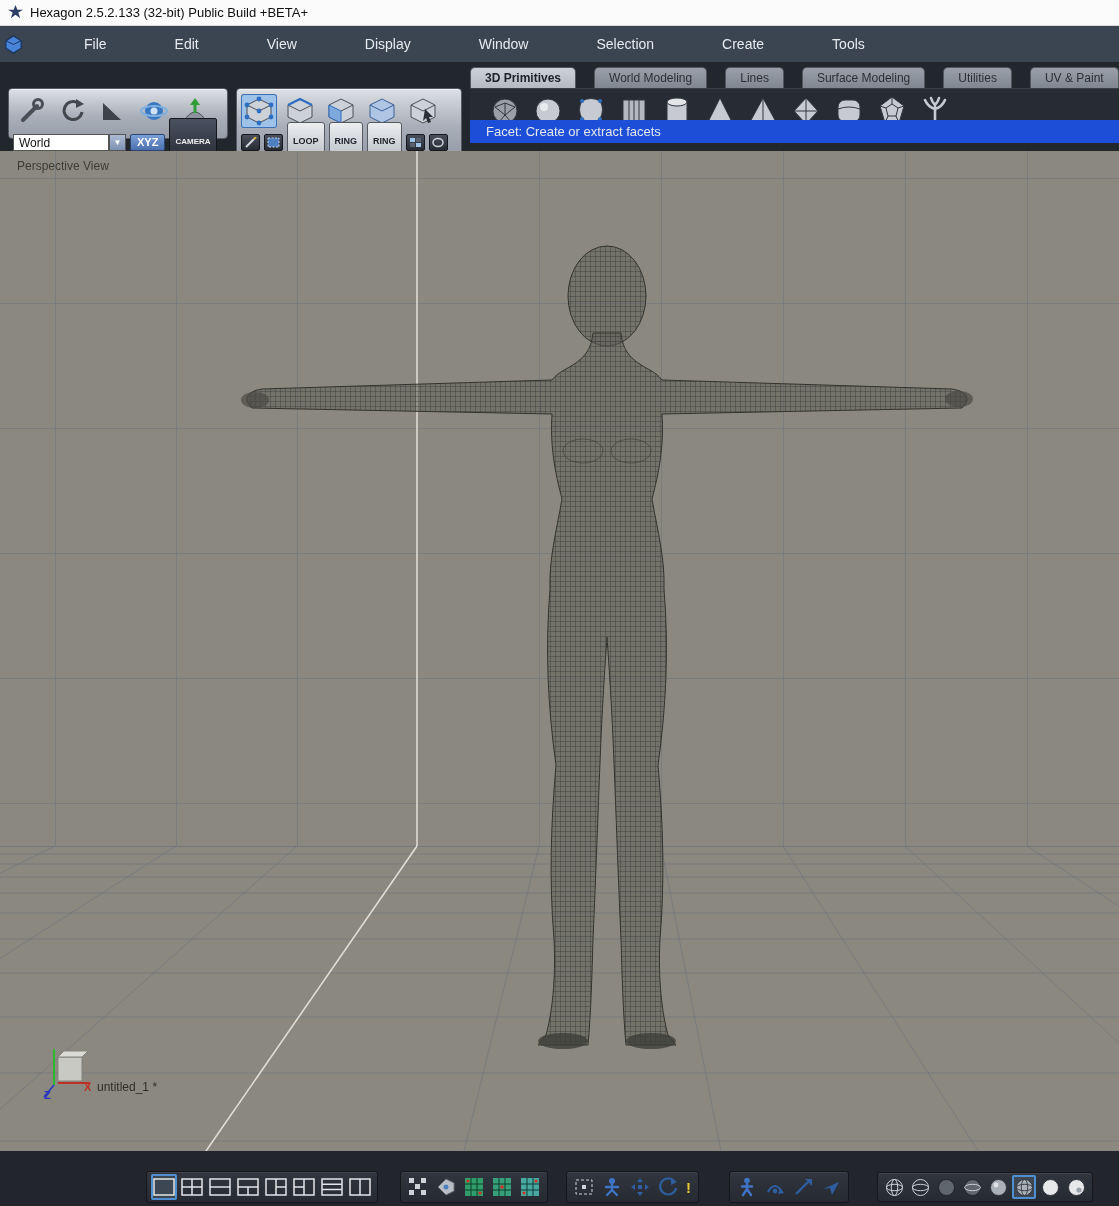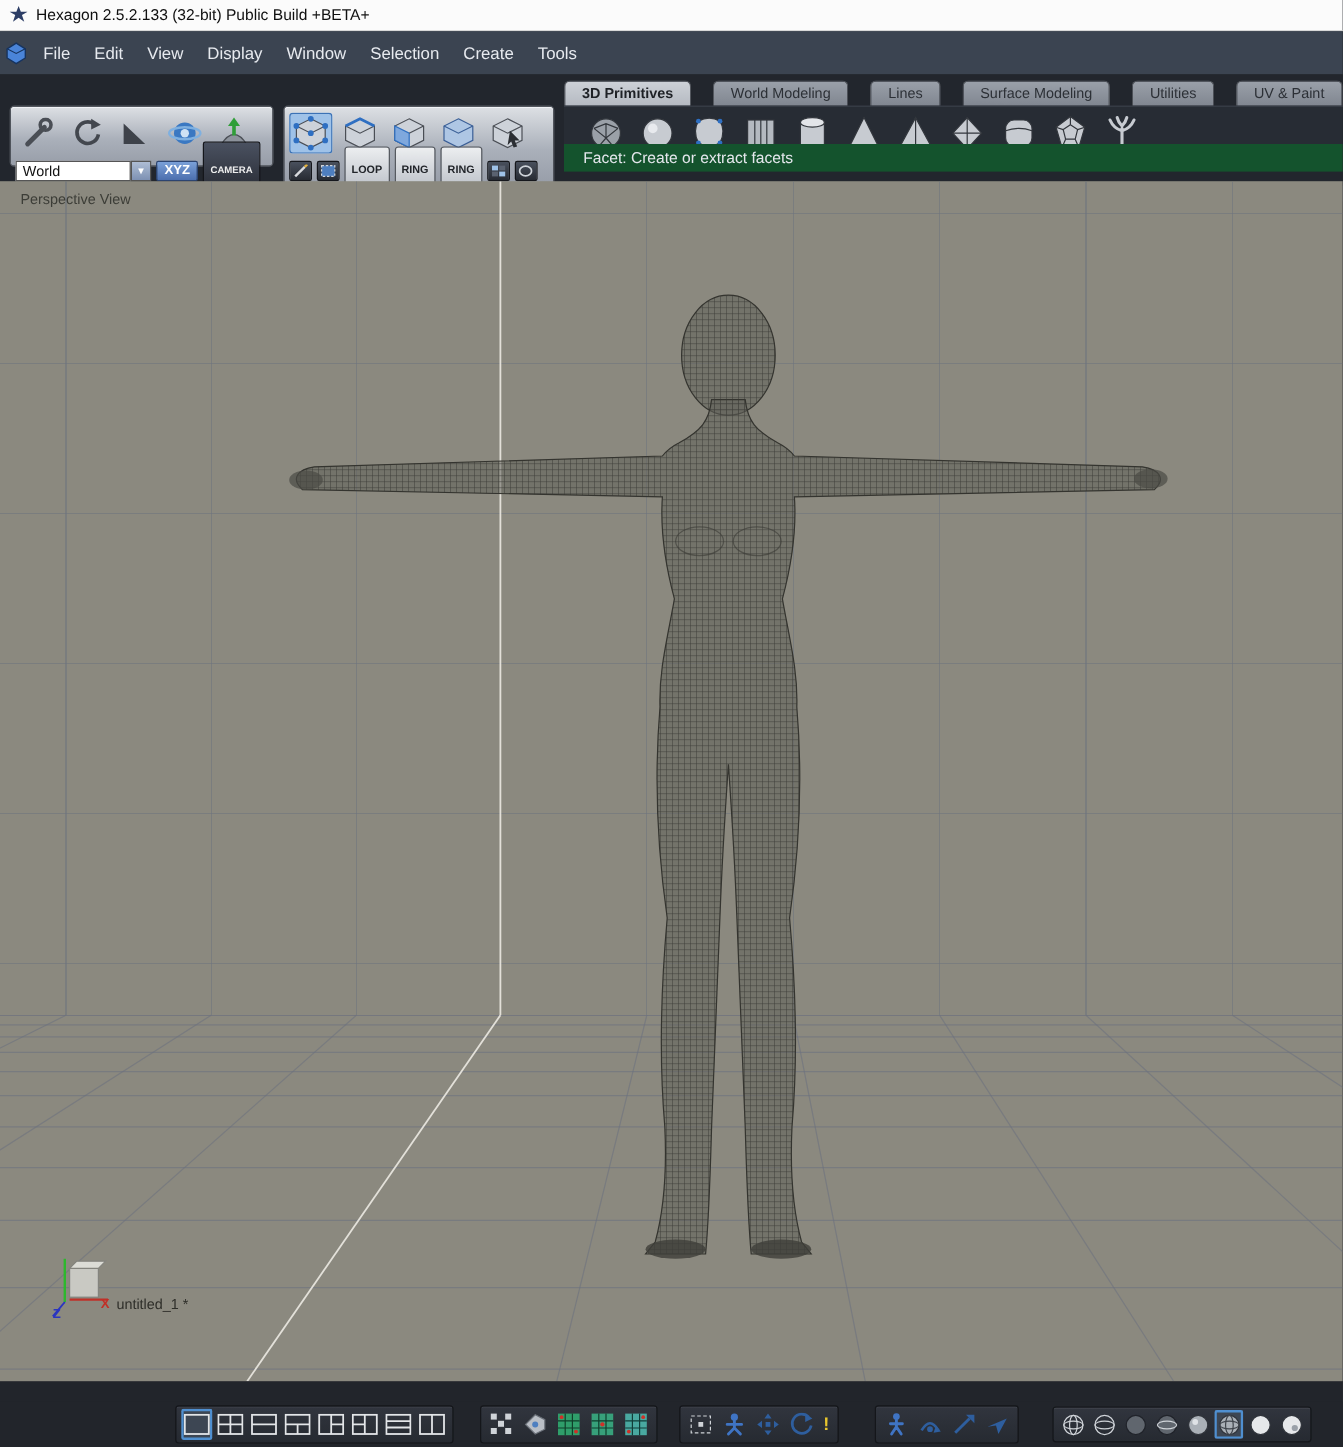--- a/index.html
+++ b/index.html
@@ -6,21 +6,21 @@
   .app{position:relative;width:1119px;height:1206px;overflow:hidden;
        font-family:"Liberation Sans", sans-serif;-webkit-font-smoothing:antialiased;}
 
   
   .titlebar{position:absolute;top:0;left:0;right:0;height:26px;background:#fbfbfb;
             display:flex;align-items:center;gap:7px;padding-left:8px;color:#101010;font-size:13px;
             border-bottom:1px solid #d8d8d8;box-sizing:border-box;}
 
   
   .menubar{position:absolute;top:26px;left:0;right:0;height:36px;background:#3b4451;
-           display:flex;align-items:center;color:#e7eaef;font-size:14px;}
+           display:flex;align-items:center;color:#e7eaef;font-size:14px;gap:48px;}
   .menubar .logo{width:26px;display:flex;justify-content:center;}
   .menu-item{padding:0 10px;cursor:default;}
 
   
   .toolband{position:absolute;top:62px;left:0;right:0;height:106px;background:#22262d;}
   .panel{position:absolute;background:linear-gradient(#dde0e4,#aab0ba 55%,#979da8);
          border-radius:4px;border:1px solid #565a62;box-shadow:inset 0 1px 0 #f0f2f5;box-sizing:border-box;}
   .panel.left{left:8px;top:26px;width:220px;height:51px;padding:3px 4px;}
   .panel.mid{left:236px;top:26px;width:226px;height:67px;padding:3px 4px;}
   .toolrow{display:flex;align-items:center;gap:5px;height:38px;}
@@ -43,21 +43,21 @@
 
   
   .tabs{position:absolute;left:470px;top:5px;height:21px;display:flex;gap:18px;}
   .tab{background:linear-gradient(#9aa0a9,#7f858f);color:#2c3036;font-size:12px;padding:3px 14px 0 14px;
        border:1px solid #53575e;border-bottom:none;border-radius:5px 5px 0 0;height:18px;box-sizing:content-box;}
   .tab.active{background:linear-gradient(#cdd1d7,#b4b9c1);color:#1d2averify026;font-weight:bold;color:#1e2126;}
 
   .prim-row{position:absolute;left:470px;top:26px;right:0;height:44px;background:#272c34;
             display:flex;align-items:center;gap:5px;padding-left:16px;border-top:1px solid #3a4049;}
   .prim-btn{width:38px;height:36px;display:flex;align-items:center;justify-content:center;border-radius:3px;}
-  .status-row{position:absolute;left:470px;top:58px;right:0;height:23px;background:#14532d;color:#e4e7ec;
+  .status-row{position:absolute;left:470px;top:58px;right:0;height:23px;background:#1d4ed8;color:#e4e7ec;
               font-size:13px;display:flex;align-items:center;padding-left:16px;}
   .collapse-strip{position:absolute;left:0;right:0;bottom:0;height:13px;background:#303641;}
   .collapse-tab{position:absolute;left:745px;bottom:0;width:40px;height:13px;background:#3c434f;
                 border-radius:4px 4px 0 0;display:flex;align-items:center;justify-content:center;
                 color:#4ba3e8;font-size:9px;line-height:9px;}
 
   
   .viewport{position:absolute;top:151px;left:0;width:1119px;height:1000px;background:#8b897f;overflow:hidden;}
   .vp-label{position:absolute;left:17px;top:8px;color:#3c3d37;font-size:12px;}
   .doc-label{position:absolute;left:97px;top:929px;color:#2e2e29;font-size:12px;}

